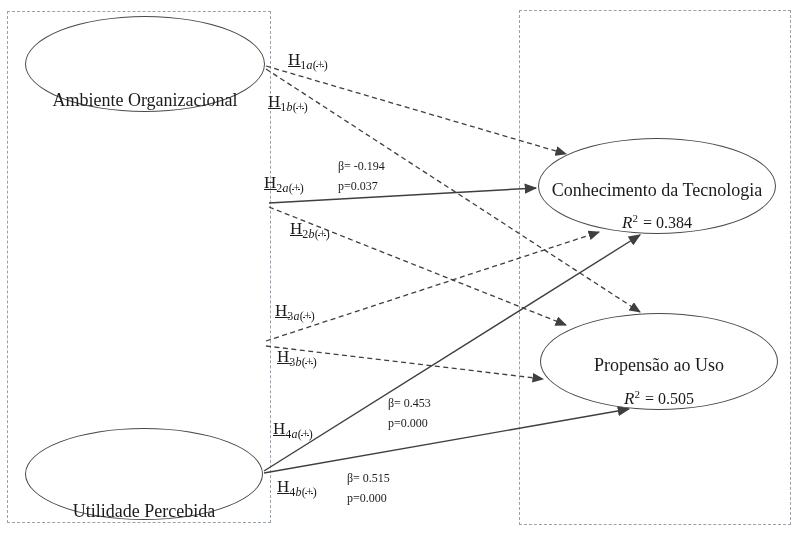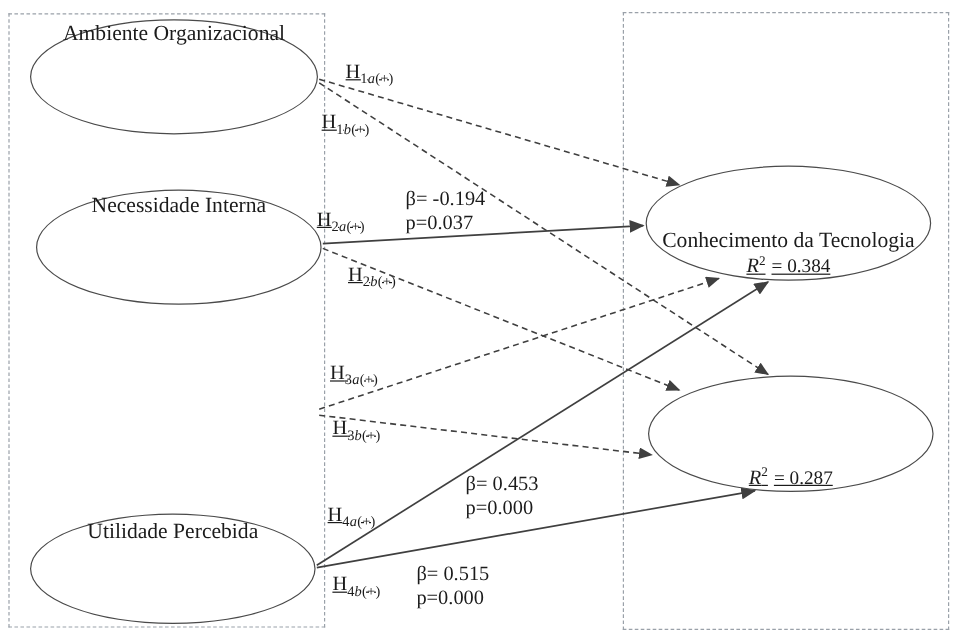--- a/index.html
+++ b/index.html
@@ -8,36 +8,36 @@
     font-family:"Liberation Serif","DejaVu Serif",serif;color:#1b1b1b;
   }
   .panel{position:absolute;border:1px dashed #9aa1a9;background:transparent;z-index:1;box-sizing:border-box;}
   .panel-left{left:7px;top:11px;width:264px;height:512px;}
   .panel-right{left:519px;top:10px;width:272px;height:515px;}
   .arrows{position:absolute;left:0;top:0;z-index:2;pointer-events:none;}
   .arrows line{stroke:#3f3f3f;stroke-width:1.4;}
   .arrows line.dashed{stroke-dasharray:5 3.5;stroke-width:1.3;}
   .node{
     position:absolute;z-index:3;border:1.5px solid #4a4a4a;border-radius:50%;background:#ffffff;
-    display:flex;flex-direction:column;align-items:center;justify-content:flex-start;
+    display:flex;flex-direction:column;align-items:center;justify-content:flex-end;
     text-align:center;font-size:18px;box-sizing:border-box;line-height:21px;
   }
-  .node-right{justify-content:flex-end;padding-top:41px;}
+  .node-right{justify-content:space-between;padding-top:41px;}
   .shift2{position:relative;top:2px;}
   .shift3{position:relative;top:3px;}
   .shift8{position:relative;top:8px;}
-  .r2line{font-size:16px;white-space:nowrap;text-decoration:underline;}
+  .r2line{font-size:16px;white-space:nowrap;}
   .r2line i{font-style:italic;font-size:17px;}
   .r2line sup{font-size:11px;line-height:0;}
   .r2val{margin-left:5px;}
   .node-label{white-space:nowrap;}
   .hlabel{position:absolute;z-index:4;font-size:17px;line-height:20px;white-space:nowrap;text-decoration:underline;}
   .hlabel sub{font-size:12px;letter-spacing:0.2px;}
   .hlabel sub i{font-style:italic;}
-  .coef{position:absolute;z-index:4;font-size:17px;line-height:20px;white-space:nowrap;}
+  .coef{position:absolute;z-index:4;font-size:12px;line-height:20px;white-space:nowrap;}
 </style>
 </head>
 <body>
 
 <div class="canvas">
 
   <div class="panel panel-left"></div>
   <div class="panel panel-right"></div>
 
   <svg class="arrows" width="800" height="536" viewBox="0 0 800 536">
@@ -52,33 +52,31 @@
     <line class="dashed" x1="269" y1="207" x2="566" y2="325" marker-end="url(#ah)"></line>
     <line class="dashed" x1="266" y1="341" x2="599" y2="232" marker-end="url(#ah)"></line>
     <line class="dashed" x1="266" y1="346" x2="543" y2="379" marker-end="url(#ah)"></line>
     <line class="solid" x1="264" y1="471" x2="640" y2="235" marker-end="url(#ah)"></line>
     <line class="solid" x1="264" y1="473" x2="629" y2="409" marker-end="url(#ah)"></line>
   </svg>
 
   <div class="node" style="left:25px;top:16px;width:240px;height:96px">
     <span class="node-label">Ambiente Organizacional</span>
   </div>
-  <div class="node" style="left:30px;top:158px;width:238px;height:96px">
-    <span class="node-label shift2">Necessidade Interna</span>
-  </div>
   <div class="node" style="left:25px;top:428px;width:238px;height:92px">
     <span class="node-label shift3">Utilidade Percebida</span>
   </div>
 
   <div class="node node-right" style="left:538px;top:138px;width:238px;height:96px">
     <span class="node-label">Conhecimento da Tecnologia</span>
     <span class="r2line"><i>R</i><sup>2</sup><span class="r2val">= 0.384</span></span>
   </div>
   <div class="node node-right" style="left:540px;top:313px;width:238px;height:97px">
-    <span class="r2line"><i>R</i><sup>2</sup><span class="r2val">= 0.287</span></span>
+    <span class="node-label">Propensão ao Uso</span>
+    <span class="r2line"><i>R</i><sup>2</sup><span class="r2val">= 0.505</span></span>
   </div>
 
   <div class="hlabel" style="left:288px;top:50px"><span>H</span><sub><span>1</span><i>a</i><span>(+)</span></sub></div>
   <div class="hlabel" style="left:268px;top:92px"><span>H</span><sub><span>1</span><i>b</i><span>(+)</span></sub></div>
   <div class="hlabel" style="left:264px;top:173px"><span>H</span><sub><span>2</span><i>a</i><span>(+)</span></sub></div>
   <div class="hlabel" style="left:290px;top:219px"><span>H</span><sub><span>2</span><i>b</i><span>(+)</span></sub></div>
   <div class="hlabel" style="left:275px;top:301px"><span>H</span><sub><span>3</span><i>a</i><span>(+)</span></sub></div>
   <div class="hlabel" style="left:277px;top:347px"><span>H</span><sub><span>3</span><i>b</i><span>(+)</span></sub></div>
   <div class="hlabel" style="left:273px;top:419px"><span>H</span><sub><span>4</span><i>a</i><span>(+)</span></sub></div>
   <div class="hlabel" style="left:277px;top:477px"><span>H</span><sub><span>4</span><i>b</i><span>(+)</span></sub></div>

